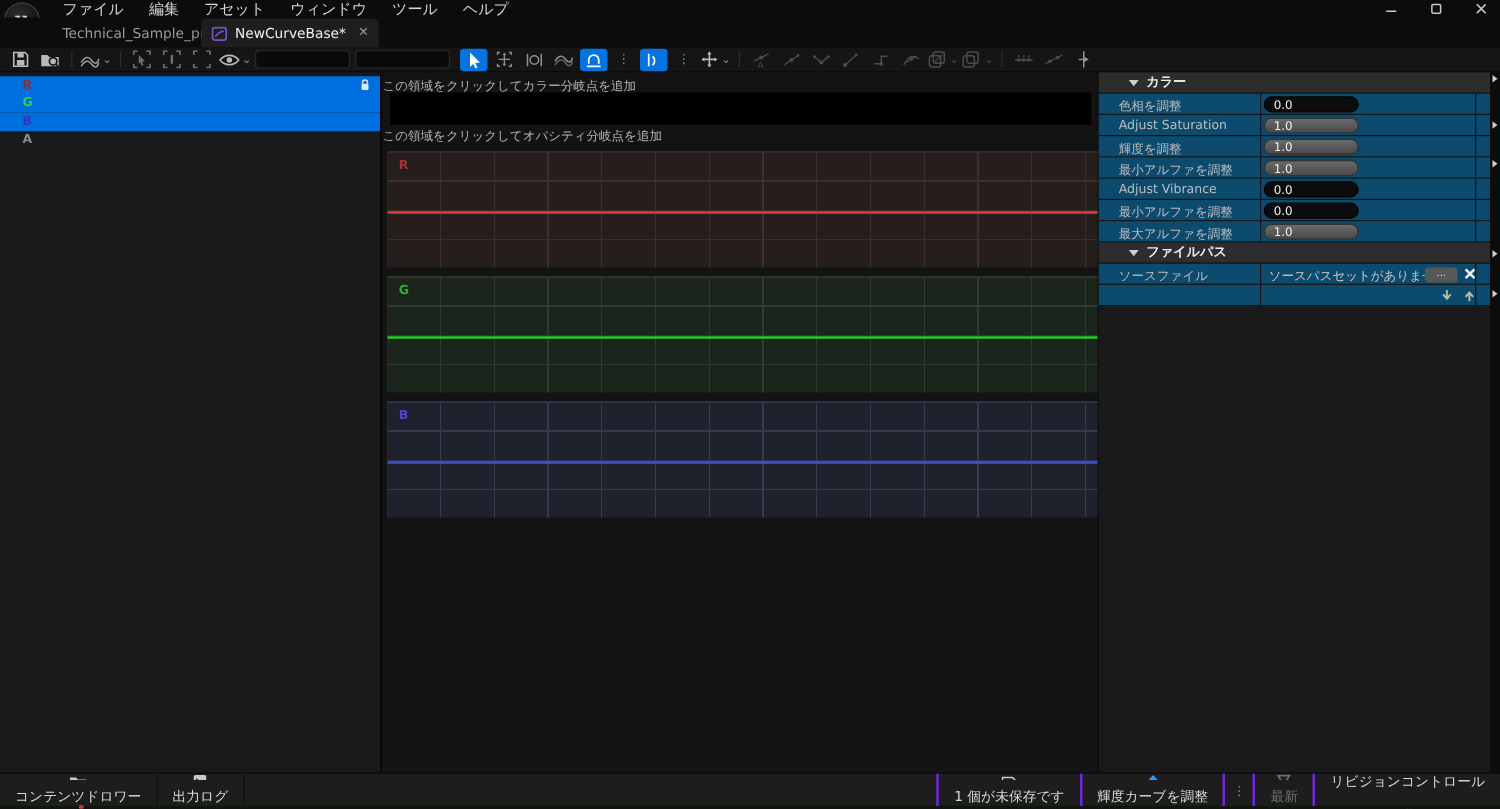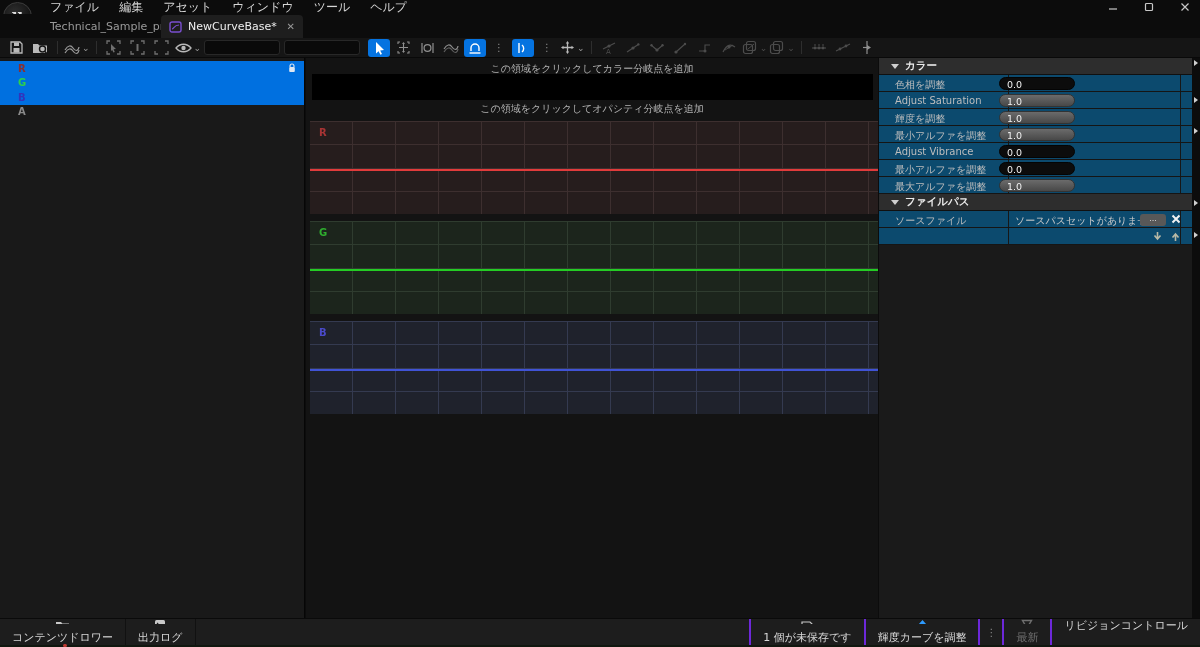--- a/index.html
+++ b/index.html
@@ -44,44 +44,44 @@
   
   #left-panel { position:absolute; left:0; top:58px; width:305px; height:560px; background:#191919;
     border-right:1px solid #060606; }
   .chrow { position:relative; height:14.5px; display:flex; align-items:center; font-size:10px;
     font-weight:bold; padding-left:18px; }
   .chrow.sel { background:#0070e0; }
   .chrow .lock { position:absolute; right:8px; top:2px; }
 
   
   #curve-area { position:absolute; left:306px; top:58px; width:572px; height:560px; background:#131313; }
-  .hint { position:absolute; left:0; width:100%; text-align:center; font-size:10px; color:#b5b5b5; }
+  .hint { position:absolute; left:0; width:100%; text-align:left; font-size:10px; color:#b5b5b5; }
   #gradient-bar { position:absolute; left:6px; top:16px; width:561px; height:26px; background:#000; }
   .track { position:absolute; left:4px; width:568px; height:93px; border-top:1px solid var(--grid); }
   .track .gridv { position:absolute; inset:0;
     background-image:repeating-linear-gradient(to right,transparent 0 42px,var(--grid) 42px 43px),
                      repeating-linear-gradient(to bottom,transparent 0 22.3px,var(--grid) 22.3px 23.3px); }
   .track .tlabel { position:absolute; left:9px; top:5px; font-size:10px; font-weight:bold; color:var(--labelc); }
   .track .cline { position:absolute; left:0; width:100%; height:2px; top:47px; background:var(--linec); }
   #track-r { top:63px; background:#261d1d; --grid:#3d2f2f; --labelc:#a83434; --linec:#e13b3b; }
   #track-g { top:163px; background:#1c251c; --grid:#2f3c2f; --labelc:#2fae2f; --linec:#24cc24; }
   #track-b { top:263px; background:#1f222c; --grid:#343a50; --labelc:#4a4ac8; --linec:#4053d6; }
 
   
   #right-panel { position:absolute; left:879px; top:58px; width:313px; height:560px; background:#1a1a1a; }
   .dsec-header { height:17px; background:#2d2d2d; display:flex; align-items:center; gap:6px;
-    padding-left:12px; font-size:10.5px; font-weight:bold; color:#ececec; border-bottom:1px solid #101010; }
+    padding-left:24px; font-size:10.5px; font-weight:bold; color:#ececec; border-bottom:1px solid #101010; }
   .tri { width:0; height:0; border-left:4px solid transparent; border-right:4px solid transparent;
     border-top:5px solid #cfcfcf; }
   .drow { position:relative; height:17px; background:#0c4a6e; border-bottom:1px solid #151515;
     font-size:10px; color:#bdbdbd; }
   .drow .dlabel { position:absolute; left:16px; top:3px; }
   .drow::before { content:""; position:absolute; left:129px; top:0; bottom:0; width:1px; background:#171717; }
   .drow::after  { content:""; position:absolute; left:301px; top:0; bottom:0; width:1px; background:#171717; }
-  .dfield { position:absolute; left:120px; top:2px; width:76px; height:13px; border-radius:7px;
+  .dfield { position:absolute; left:132px; top:2px; width:76px; height:13px; border-radius:7px;
     font-size:9.5px; color:#f0f0f0; padding:0 7px; line-height:13px; }
   .dfield.zero { background:#0c0c0c; border:1px solid #040404; }
   .dfield.one  { background:linear-gradient(#6b6b6b,#484848); border:1px solid #333; }
   .dvaltext { position:absolute; left:136px; top:3px; color:#c9c9c9; }
   .dots-btn { position:absolute; left:261px; top:3px; width:26px; height:12px; border-radius:3px;
     background:#585858; color:#ddd; font-size:8px; text-align:center; line-height:10px; }
   .xbtn { position:absolute; left:292px; top:3px; }
   .arrow-row .ar { position:absolute; top:3px; }
 
   

